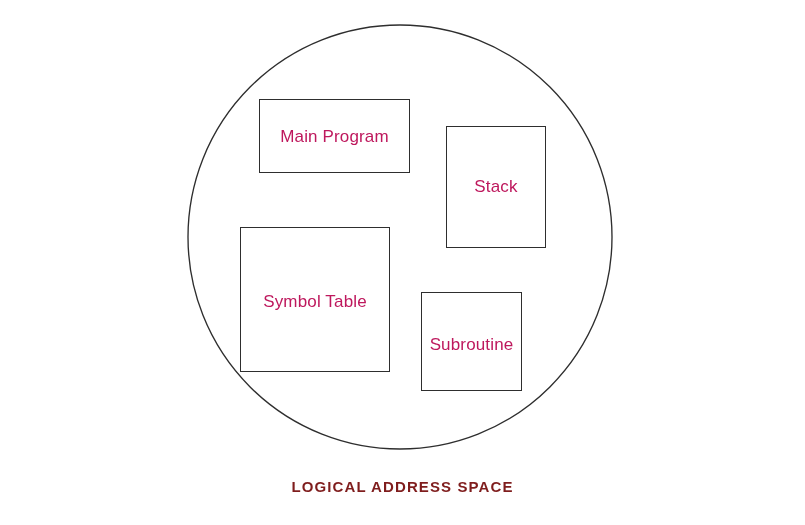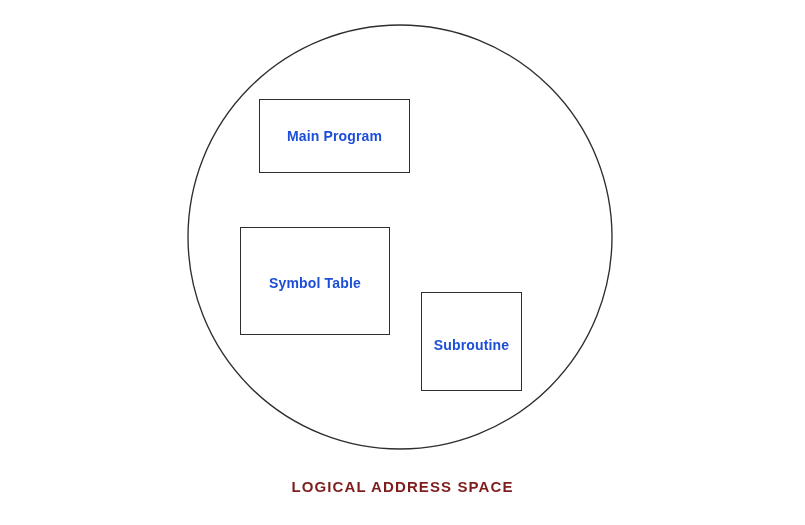--- a/index.html
+++ b/index.html
@@ -29,23 +29,23 @@
     position: absolute;
     box-sizing: border-box;
     background: #ffffff;
     border: 1.4px solid #2e2e2e;
     display: flex;
     align-items: center;
     justify-content: center;
   }
   .region-label {
     font-family: "Liberation Sans", sans-serif;
-    font-weight: bold;
-    font-size: 14px;
-    color: #1d4ed8;
+    font-weight: normal;
+    font-size: 17px;
+    color: #be185d;
     letter-spacing: 0.15px;
     white-space: nowrap;
     line-height: 1;
   }
   
   #box-main-program {
     left: 259px; top: 99px; width: 151px; height: 74px;
   }
   #box-main-program .region-label { transform: translateY(0px); }
 
@@ -84,22 +84,25 @@
 <div id="canvas">
 
   <svg id="circle-svg" viewBox="0 0 805 525" xmlns="http://www.w3.org/2000/svg">
     <circle id="address-space-circle" cx="400" cy="237" r="212" fill="none" stroke="#2e2e2e" stroke-width="1.35"></circle>
   </svg>
 
   <div class="region-box" id="box-main-program" style="left: 259px; top: 99px; width: 151px; height: 74px; border-color: rgb(46, 46, 46);">
     <span class="region-label">Main Program</span>
   </div>
 
+  <div class="region-box" id="box-stack" style="left: 446px; top: 126px; width: 100px; height: 122px; border-color: rgb(46, 46, 46);">
+    <span class="region-label">Stack</span>
+  </div>
 
-  <div class="region-box" id="box-symbol-table" style="left: 240px; top: 227px; width: 150px; height: 108px; border-color: rgb(46, 46, 46);">
+  <div class="region-box" id="box-symbol-table" style="left: 240px; top: 227px; width: 150px; height: 145px; border-color: rgb(46, 46, 46);">
     <span class="region-label">Symbol Table</span>
   </div>
 
   <div class="region-box" id="box-subroutine" style="left: 421px; top: 292px; width: 101px; height: 99px; border-color: rgb(46, 46, 46);">
     <span class="region-label">Subroutine</span>
   </div>
 
   <div id="diagram-caption">LOGICAL ADDRESS SPACE</div>
 
 </div>

